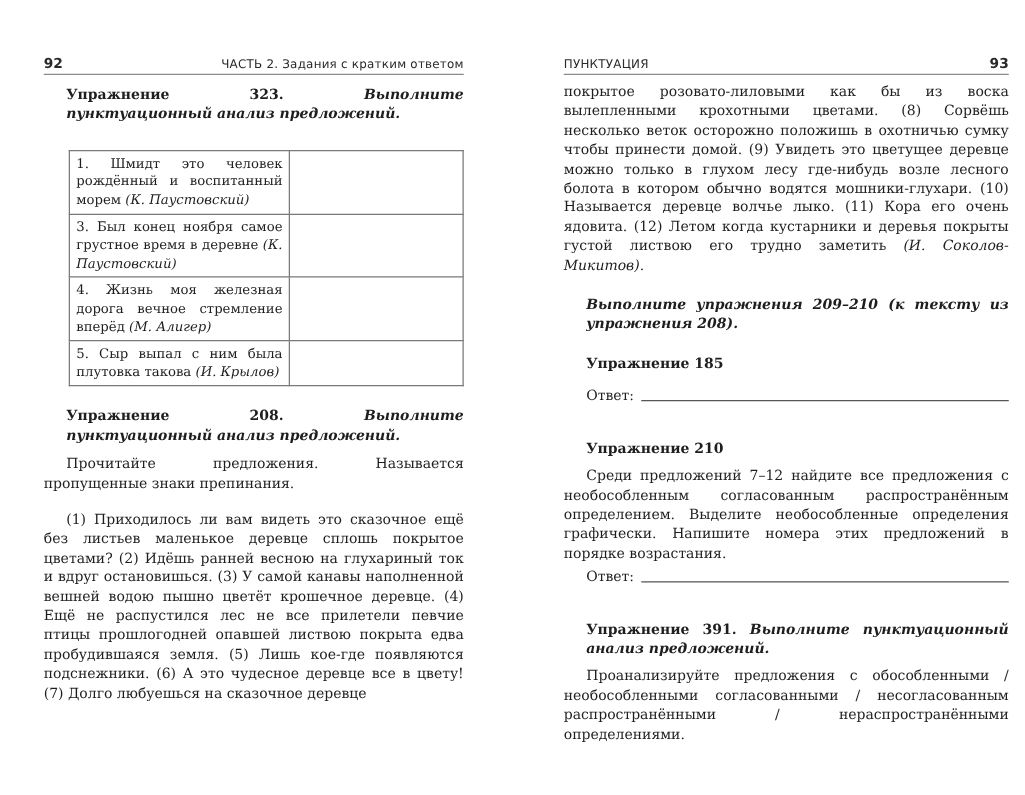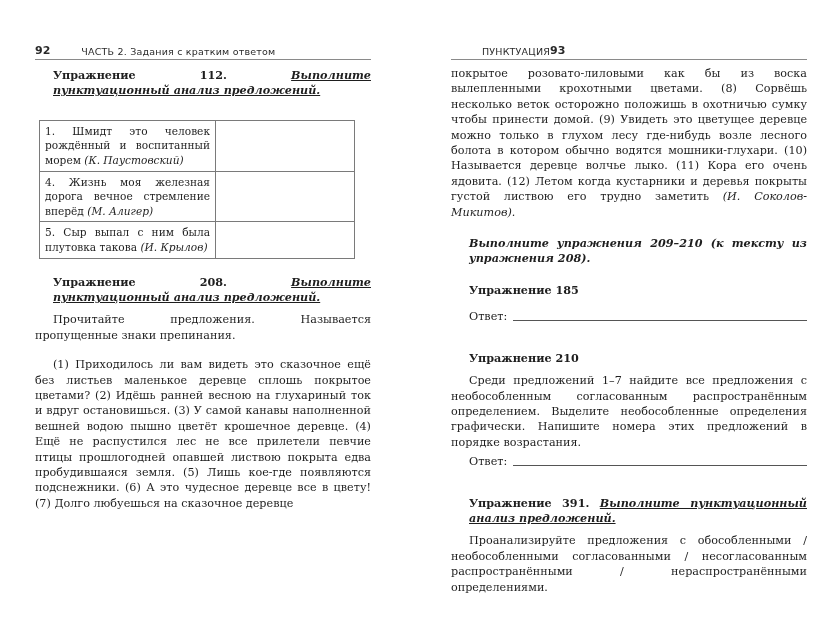--- a/index.html
+++ b/index.html
@@ -25,54 +25,54 @@
 
     .running-head {
       position: absolute;
       top: 43px;
       height: 14px;
       border-bottom: 1.5px solid #8a8a8a;
       font-family: "DejaVu Sans", "Liberation Sans", sans-serif;
       font-size: 9.5px;
       color: #2a2a2a;
       display: flex;
-      justify-content: flex-start;
+      justify-content: space-between;
       align-items: flex-end;
       padding-bottom: 2px;
     }
     .page-left .running-head { left: 35px; width: 336px; }
     .page-right .running-head { left: 41px; width: 356px; }
     .page-num { font-weight: bold; font-size: 11px; }
-    .section-title { letter-spacing: 0.2px; margin-left: 31px; }
+    .section-title { letter-spacing: 0.2px; }
 
     .content {
       position: absolute;
       font-size: 11.2px;
       line-height: 15.4px;
       text-align: justify;
     }
     .page-left .content { left: 35px; width: 336px; top: 68px; }
     .page-right .content { left: 41px; width: 356px; top: 66px; }
 
     p { margin: 0; }
     .indent { text-indent: 18px; }
     .ex-title {
       font-weight: bold;
       padding-left: 18px;
       text-indent: 0;
     }
-    .ex-title .ital { font-style: italic; text-decoration: underline; }
+    .ex-title .ital { font-style: italic; }
     .author { font-style: italic; }
     .gap-s { height: 7px; }
     .gap-m { height: 14px; }
     .gap-l { height: 16px; }
 
     table.analysis {
       border-collapse: collapse;
-      margin-left: 4px;
+      margin-left: 20px;
       width: 316px;
       font-size: 10.6px;
       line-height: 14.6px;
     }
     table.analysis td {
       border: 1.5px solid #7a7a7a;
       vertical-align: top;
       padding: 3px 5px 3px 5px;
       text-align: justify;
     }
@@ -96,31 +96,38 @@
 <body>
 
 <div class="page page-left">
   <div class="running-head">
     <span class="page-num">92</span>
     <span class="section-title">ЧАСТЬ 2. Задания с кратким ответом</span>
   </div>
 
   <div class="content">
     <p class="ex-title">
-      <span>Упражнение 112.</span>
+      <span>Упражнение 323.</span>
       <span class="ital">Выполните пунктуационный анализ предложений.</span>
     </p>
     <div class="gap-s"></div>
     <div class="gap-m"></div>
 
     <table class="analysis">
       <tbody>
           <tr>
         <td class="q">
           <span>1. Шмидт это человек рождённый и воспитанный морем</span>
+          <span class="author">(К. Паустовский)</span>
+        </td>
+        <td></td>
+      </tr>
+      <tr>
+        <td class="q">
+          <span>3. Был конец ноября самое грустное время в деревне</span>
           <span class="author">(К. Паустовский)</span>
         </td>
         <td></td>
       </tr>
       <tr>
         <td class="q">
           <span>4. Жизнь моя железная дорога вечное стремление вперёд</span>
           <span class="author">(М. Алигер)</span>
         </td>
         <td></td>
@@ -167,21 +174,21 @@
     <div class="gap-s"></div>
     <div style="height:4px"></div>
     <div class="answer">
       <span>Ответ:</span>
       <span class="answer-line"></span>
     </div>
 
     <div style="height:26px"></div>
     <p class="ex-title">Упражнение 210</p>
     <div class="gap-s"></div>
-    <p class="indent">Среди предложений 1–7 найдите все предложения с необособленным согласованным распространённым определением. Выделите необособленные определения графически. Напишите номера этих предложений в порядке возрастания.</p>
+    <p class="indent">Среди предложений 7–12 найдите все предложения с необособленным согласованным распространённым определением. Выделите необособленные определения графически. Напишите номера этих предложений в порядке возрастания.</p>
     <div style="height:4px"></div>
     <div class="answer">
       <span>Ответ:</span>
       <span class="answer-line"></span>
     </div>
 
     <div style="height:26px"></div>
     <p class="ex-title">
       <span>Упражнение 391.</span>
       <span class="ital">Выполните пунктуационный анализ предложений.</span>

